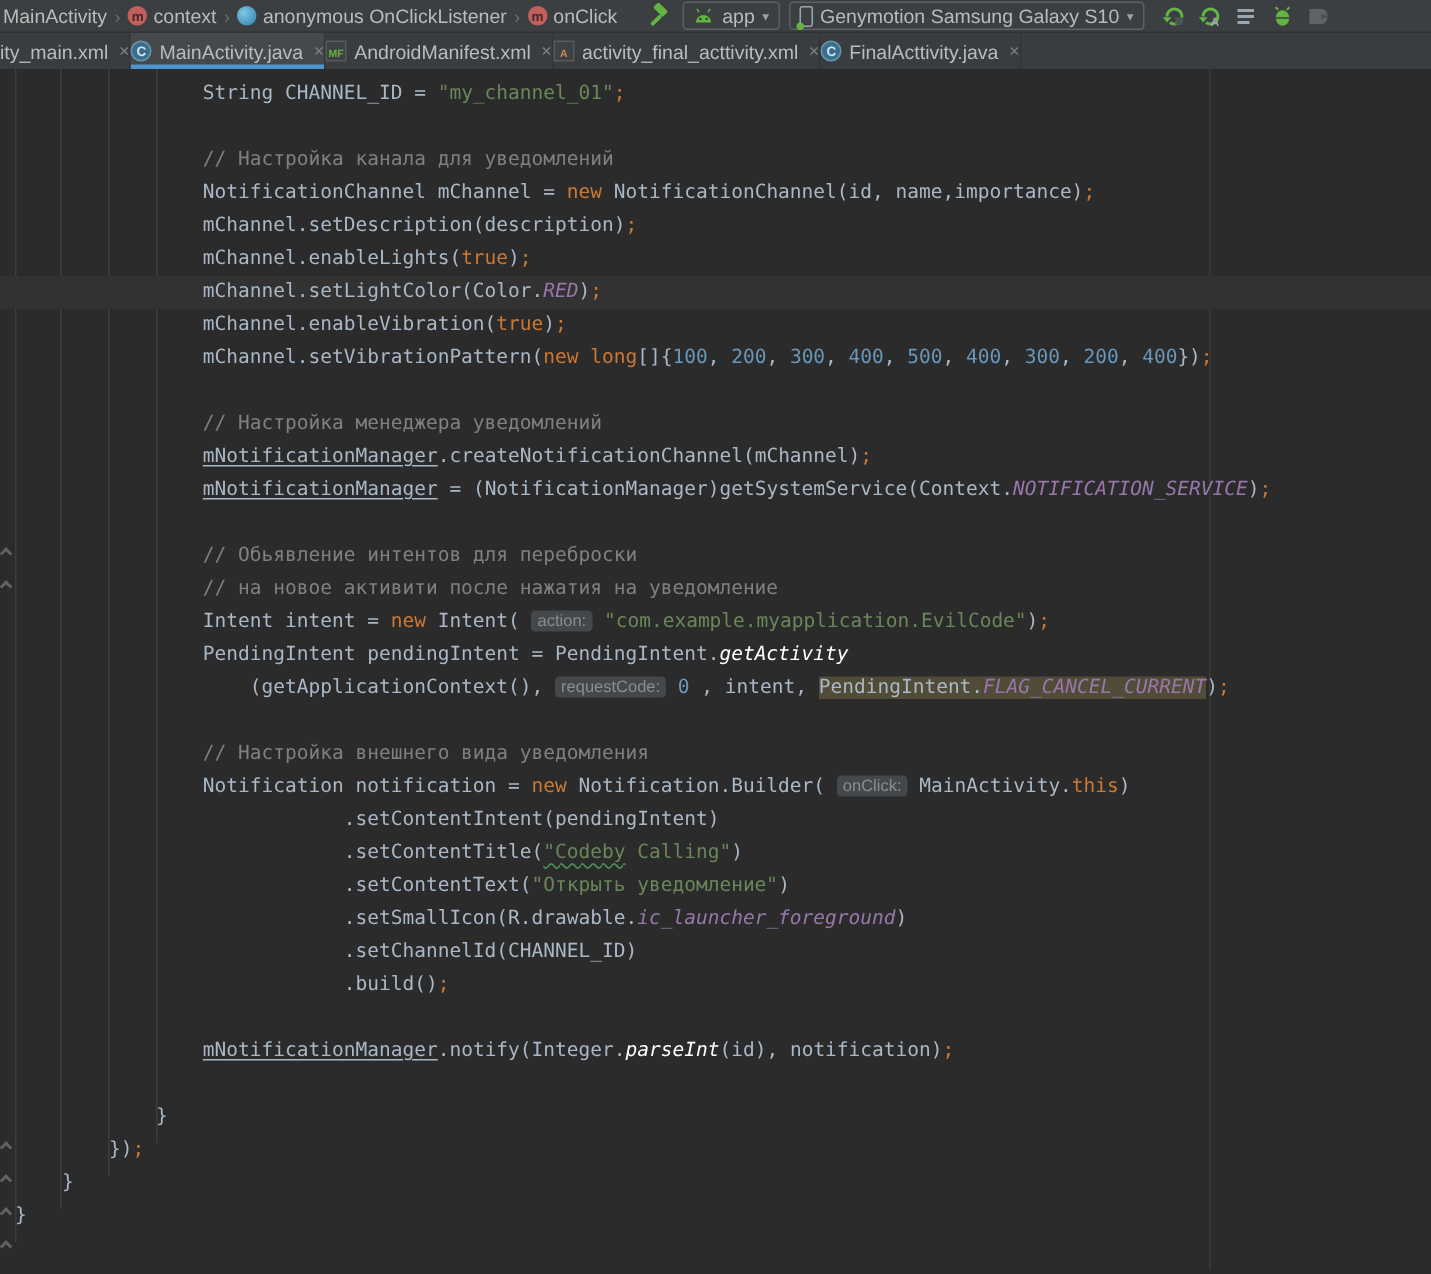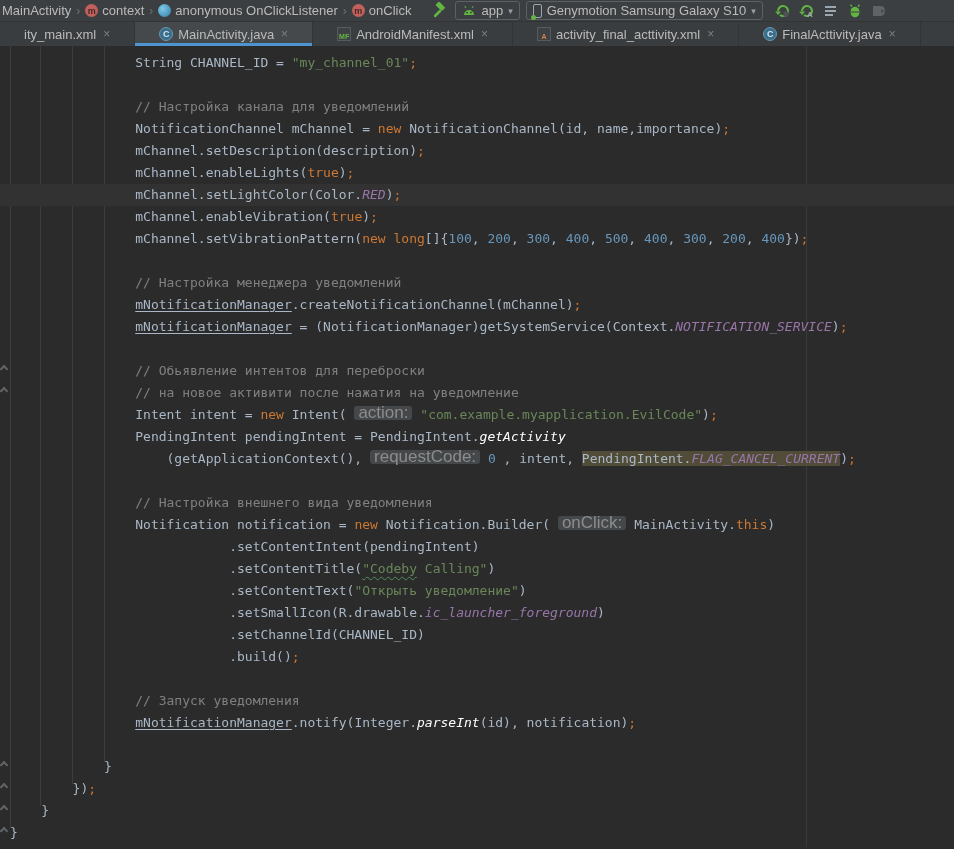--- a/index.html
+++ b/index.html
@@ -25,21 +25,21 @@
   .phone-ic::after { content:""; position:absolute; left:-3px; bottom:-3px; width:5px; height:5px;
                      border-radius:50%; background:#62b543; }
   .right-icons { display:flex; align-items:center; margin-left:8px; }
   .lines-ic { display:flex; flex-direction:column; gap:2px; }
   .lines-ic i { display:block; width:11px; height:2px; background:#9aa7b0; }
   .lines-ic i:last-child { width:8px; }
   .dim { opacity:.45; }
 
   
   .tabbar { height:24px; background:#3a3d3f; display:flex; align-items:stretch; flex:0 0 auto; }
-  .tab { display:flex; align-items:center; gap:5px; padding:0 24px; color:#bbbbbb; font-size:13px;
+  .tab { display:flex; align-items:center; gap:5px; padding:0 0; color:#bbbbbb; font-size:13px;
          border-right:1px solid #323537; position:relative; white-space:nowrap; cursor:default; }
   .tab.active { background:#45494c; box-shadow:inset 0 -3px 0 #4e94ce; }
   .tab .close { color:#7b8084; font-size:12px; margin-left:2px; }
   .ic-class { width:14px; height:14px; border-radius:50%; background:#3a6e8c; color:#cfe3ee;
               font-size:9px; font-weight:bold; display:flex; align-items:center; justify-content:center;
               border:1px solid #6a96ad; }
   .ic-mf { width:14px; height:14px; background:#3f4244; border:1px solid #565a5c; color:#62b543;
            font-size:7px; font-weight:bold; display:flex; align-items:flex-end; justify-content:center; }
   .ic-xmlfile { width:14px; height:14px; background:#3f4244; border:1px solid #565a5c; color:#d0824d;
            font-size:7px; font-weight:bold; display:flex; align-items:flex-end; justify-content:center; }
@@ -56,21 +56,21 @@
   .tk-s  { color:#6a8759; }
   .tk-ty { color:#6a8759; text-decoration:underline wavy #4e8f5c 1px; text-underline-offset:3px; }
   .tk-n  { color:#6897bb; }
   .tk-c  { color:#808080; }
   .tk-ct { color:#9876aa; font-style:italic; }
   .tk-im { color:#ffffff; font-style:italic;text-align:right; }
   .tk-f  { color:#a9b7c6; text-decoration:underline; text-underline-offset:2px; }
   .tk-se { color:#cc7832; }
   .tk-hl { background:#504c38; }
   .tk-h  { display:inline-block; background:#45484a; color:#8c8c8c; border-radius:3px;
-           font-family:"Liberation Sans", sans-serif; font-size:17px; line-height:14px;
+           font-family:"Liberation Sans", sans-serif; font-size:11px; line-height:14px;
            padding:0 4px; vertical-align:1px; }
 
   .guide { position:absolute; width:1px; background:#3d3d3d; top:0; }
   .margin-line { position:absolute; width:1px; background:#3a3a3a; top:0; bottom:0; left:806px; }
   .fold { position:absolute; left:1px; width:6px; height:6px; border-left:2px solid #606366;
           border-top:2px solid #606366; transform:rotate(45deg); }
 </style>
 </head>
 <body>
 
@@ -228,21 +228,20 @@
         <div class="code-line"></div>
         <div class="code-line"><span class="tk-c">                // Настройка внешнего вида уведомления</span></div>
         <div class="code-line"><span class="tk-p">                Notification notification = </span><span class="tk-k">new</span><span class="tk-p"> Notification.Builder( </span><span class="tk-h">onClick:</span><span class="tk-p"> MainActivity.</span><span class="tk-k">this</span><span class="tk-p">)</span></div>
         <div class="code-line"><span class="tk-p">                            .setContentIntent(pendingIntent)</span></div>
         <div class="code-line"><span class="tk-p">                            .setContentTitle(</span><span class="tk-ty">"Codeby</span><span class="tk-s"> Calling"</span><span class="tk-p">)</span></div>
         <div class="code-line"><span class="tk-p">                            .setContentText(</span><span class="tk-s">"Открыть уведомление"</span><span class="tk-p">)</span></div>
         <div class="code-line"><span class="tk-p">                            .setSmallIcon(R.drawable.</span><span class="tk-ct">ic_launcher_foreground</span><span class="tk-p">)</span></div>
         <div class="code-line"><span class="tk-p">                            .setChannelId(CHANNEL_ID)</span></div>
         <div class="code-line"><span class="tk-p">                            .build()</span><span class="tk-se">;</span></div>
         <div class="code-line"></div>
-        <div class="code-line"><span class="tk-c">                // Запуск уведомления</span></div>
         <div class="code-line"><span class="tk-p">                </span><span class="tk-f">mNotificationManager</span><span class="tk-p">.notify(Integer.</span><span class="tk-im">parseInt</span><span class="tk-p">(id), notification)</span><span class="tk-se">;</span></div>
         <div class="code-line"></div>
         <div class="code-line"><span class="tk-p">            }</span></div>
         <div class="code-line"><span class="tk-p">        })</span><span class="tk-se">;</span></div>
         <div class="code-line"><span class="tk-p">    }</span></div>
         <div class="code-line"><span class="tk-p">}</span></div>
       </div>
   </div>
 
 </div>

